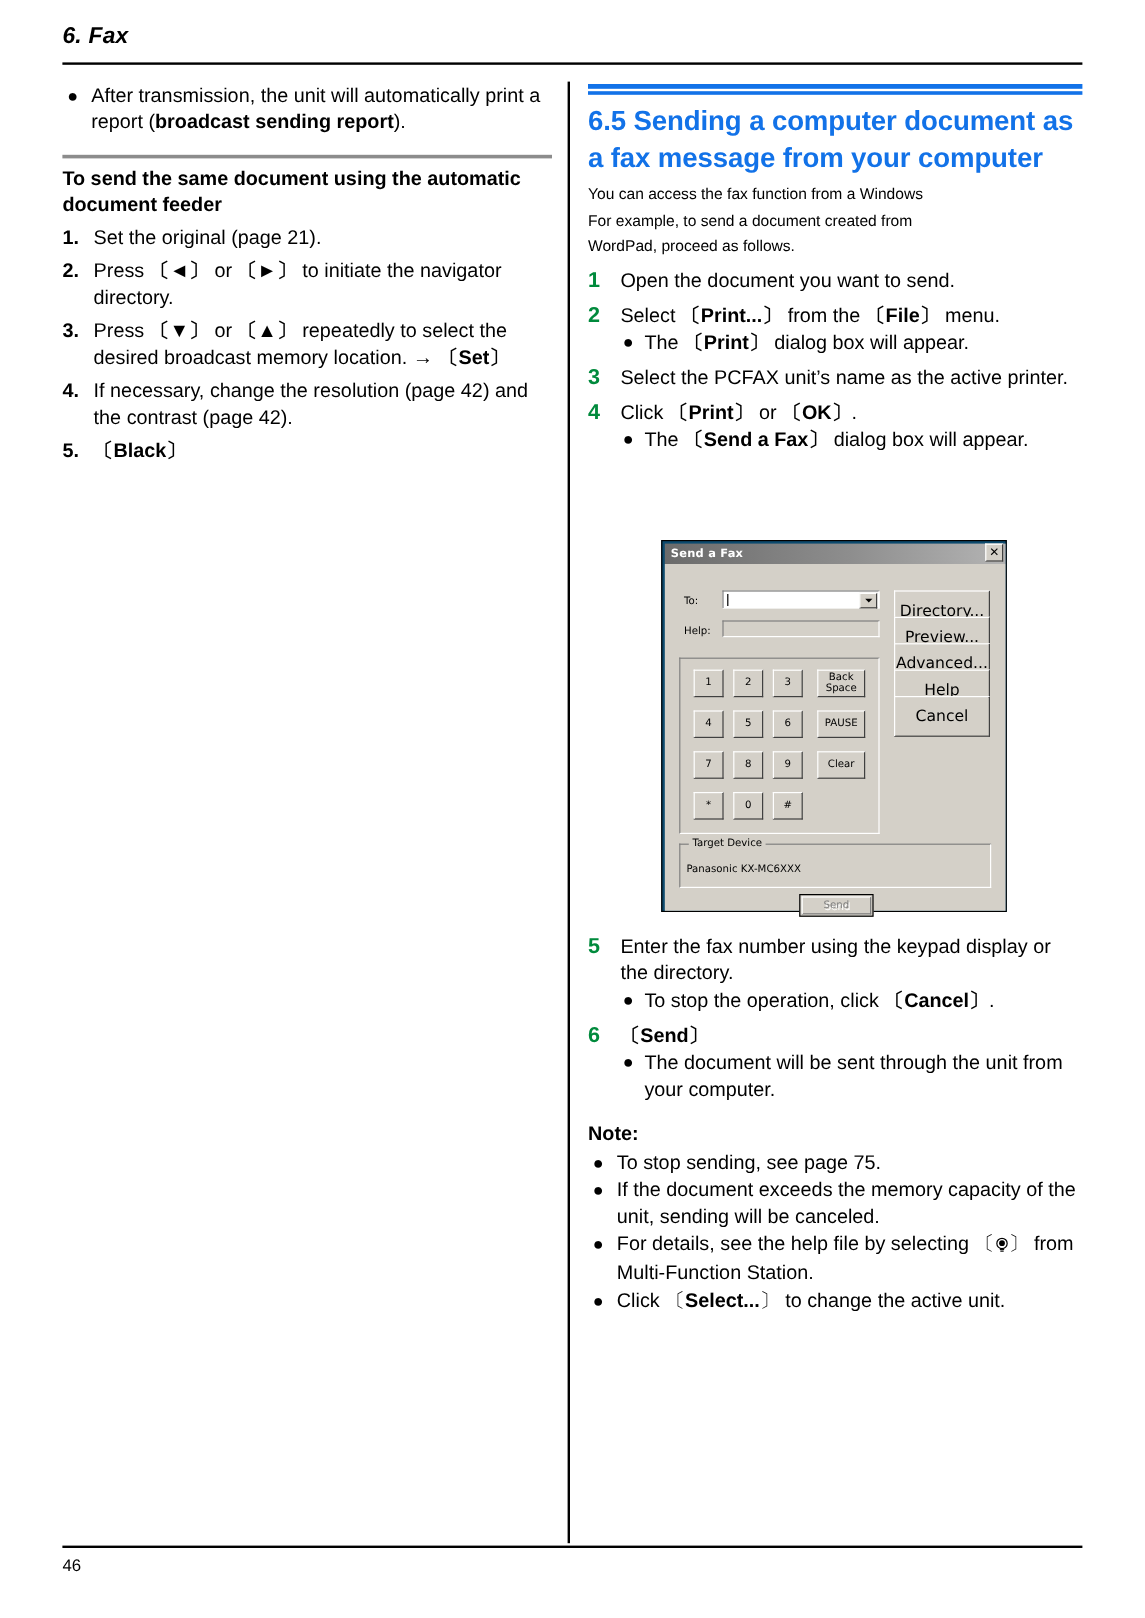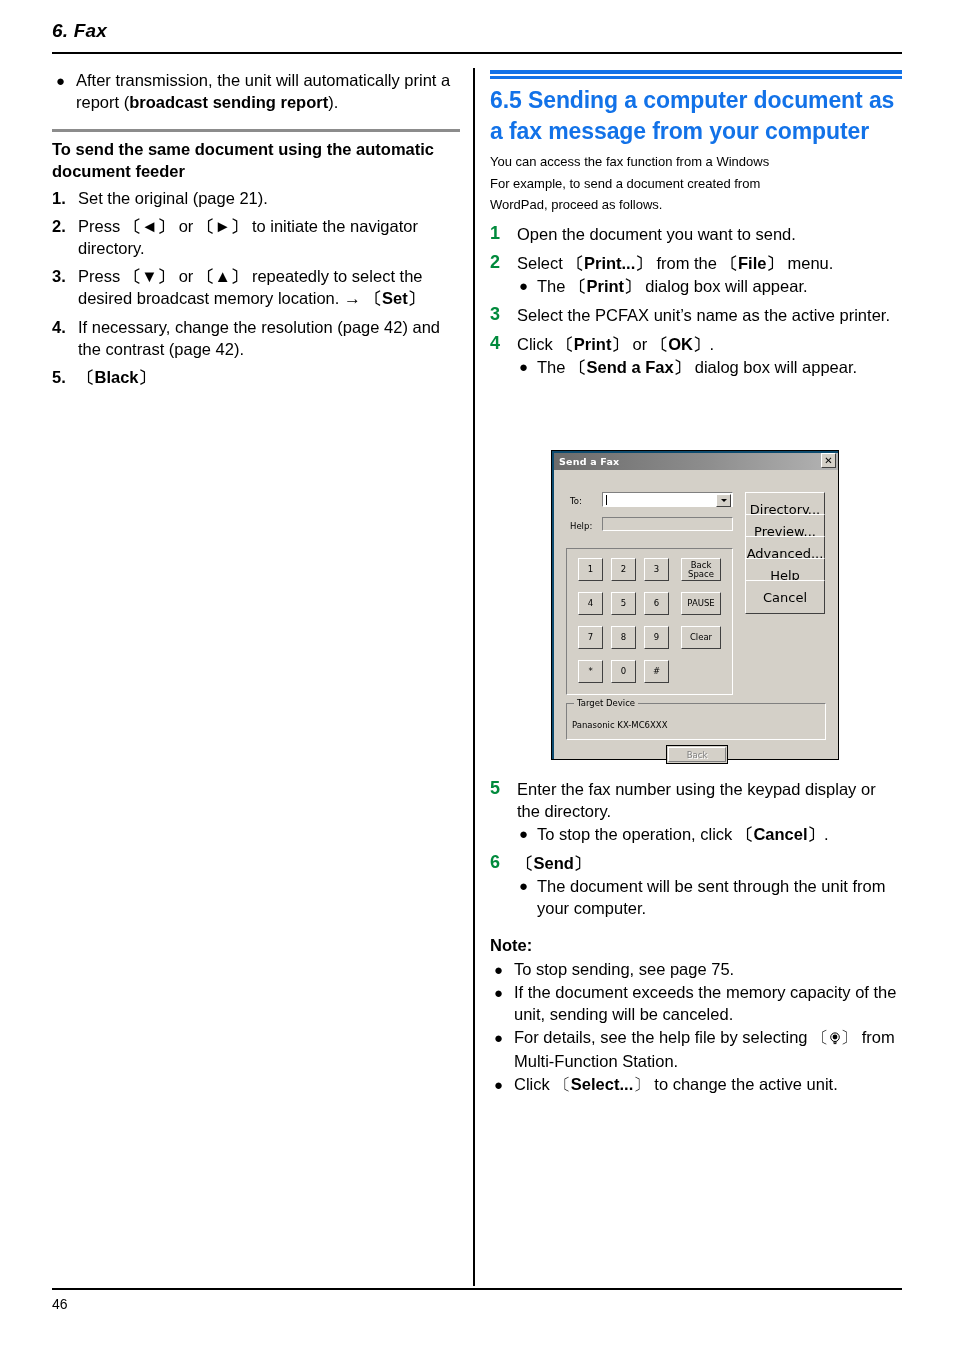--- a/index.html
+++ b/index.html
@@ -532,21 +532,21 @@
       <div class="side-btn" style="top:44px;">Preview...</div>
       <div class="side-btn" style="top:66px;">Advanced...</div>
       <div class="side-btn" style="top:88px;">Help</div>
       <div class="side-btn" style="top:110px;">Cancel</div>
 
       <div class="target-group"></div>
       <div class="target-legend">Target Device</div>
       <div class="target-value">Panasonic KX-MC6XXX</div>
 
       <div class="send-btn">
-        <div class="send-inner">Back</div>
+        <div class="send-inner">Send</div>
       </div>
     </div>
   </div>
 
   <div style="position:absolute; left:490px; top:778px; width:412px;">
 
     <div>
       <div class="step-row" style="margin-top:0;">
         <div class="step-num" style="color: rgb(0, 138, 60);">5</div>
         <div class="step-txt">

